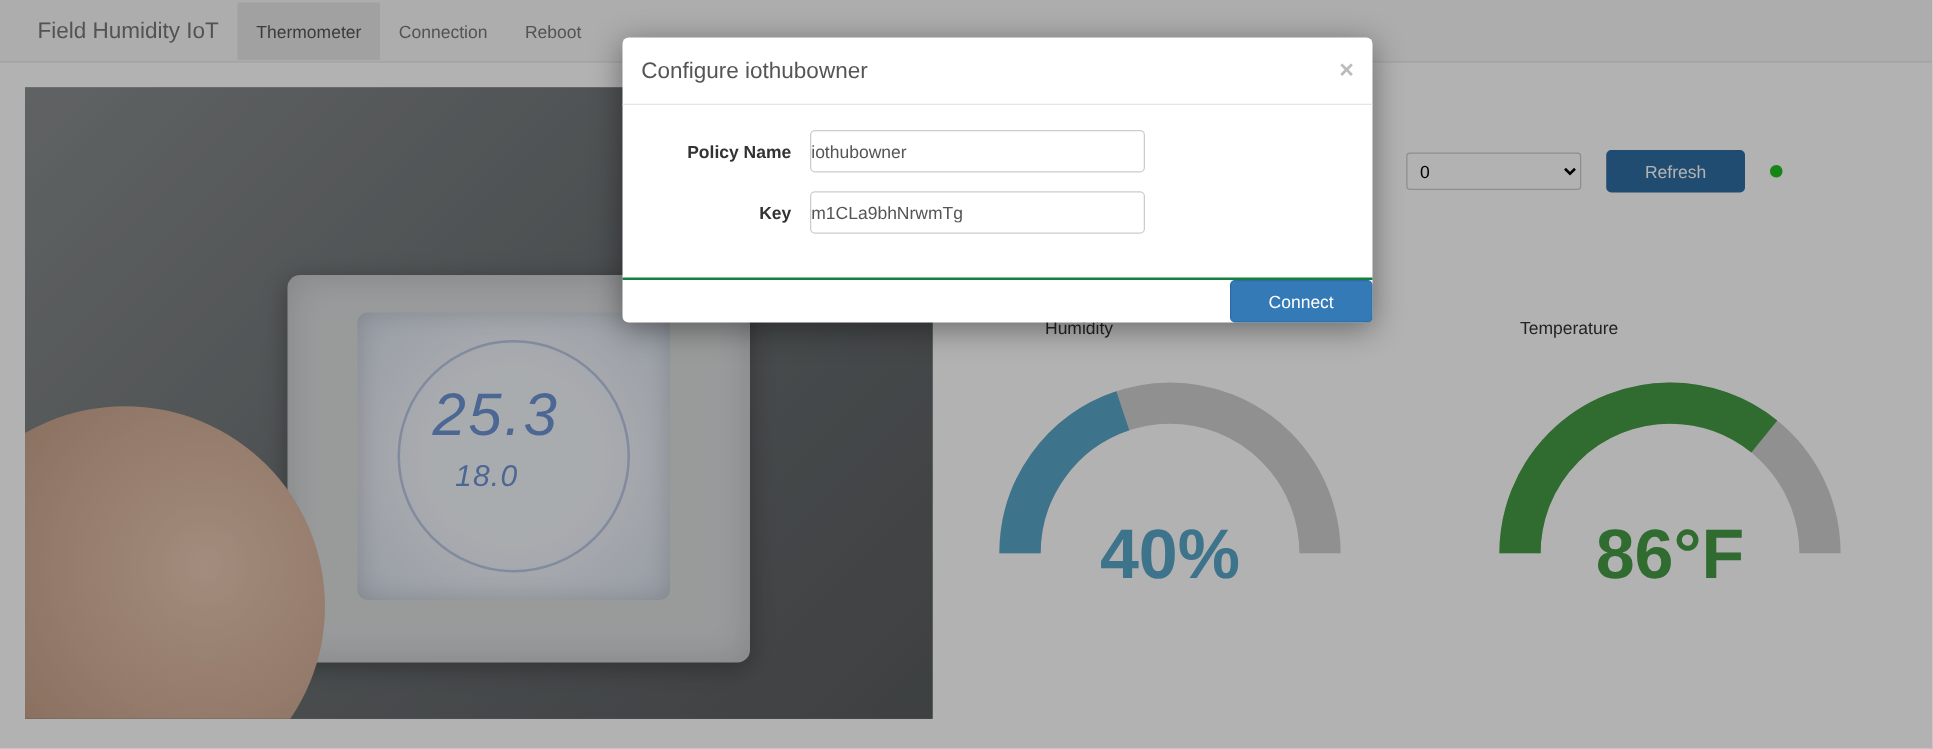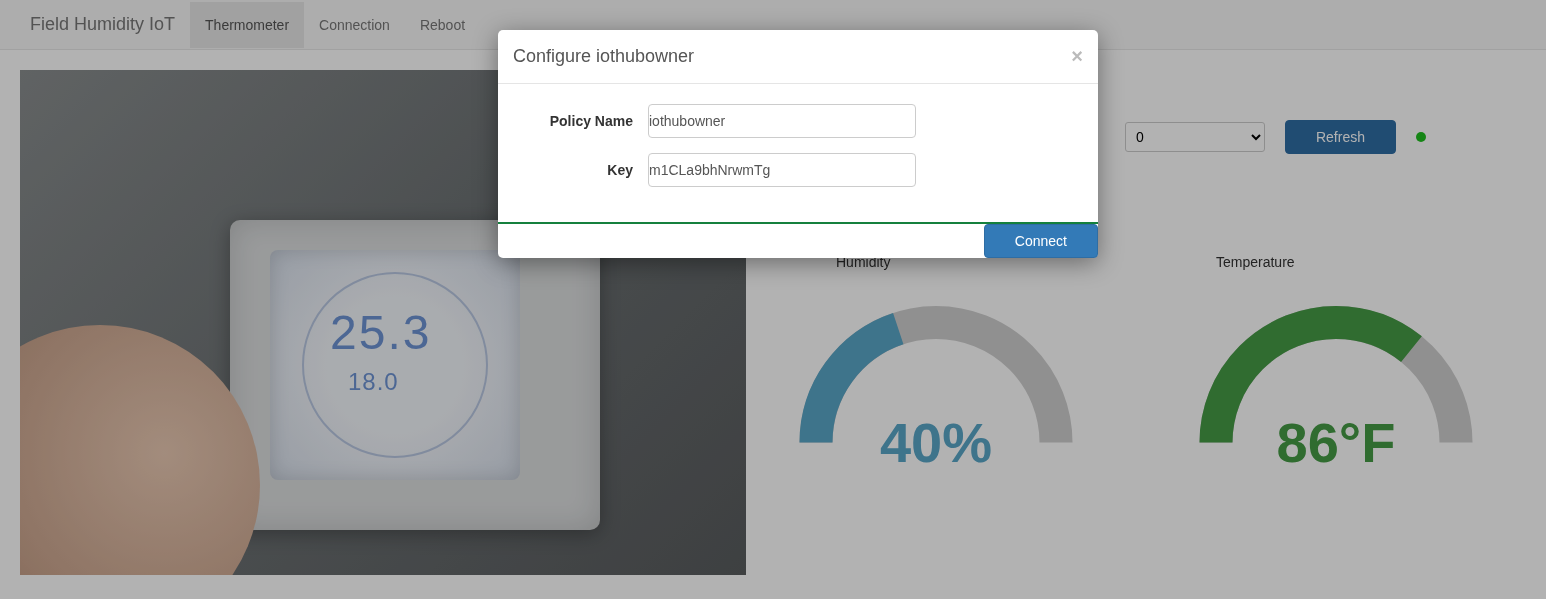--- a/index.html
+++ b/index.html
@@ -64,25 +64,26 @@
   .wall-plate {
     position:absolute;
     left:210px; top:150px;
     width:370px; height:310px;
     background:#dcdedf;
     border-radius:10px;
     box-shadow: inset 0 0 30px rgba(0,0,0,.15), 0 4px 20px rgba(0,0,0,.3);
   }
   .screen {
     position:absolute;
-    left:40px; top:30px;
+    left:56px; top:30px;
     width:250px; height:230px;
     background: radial-gradient(circle at center,#f3f6fb 40%, #d8e0ec 100%);
     border-radius:8px;
     box-shadow: inset 0 0 20px rgba(0,0,0,.15);
+    font-style: italic;
   }
   .circle {
     position:absolute;
     left:32px; top:22px;
     width:186px; height:186px;
     border:2px solid #b9c8e2;
     border-radius:50%;
   }
   .big-temp {
     position:absolute;

